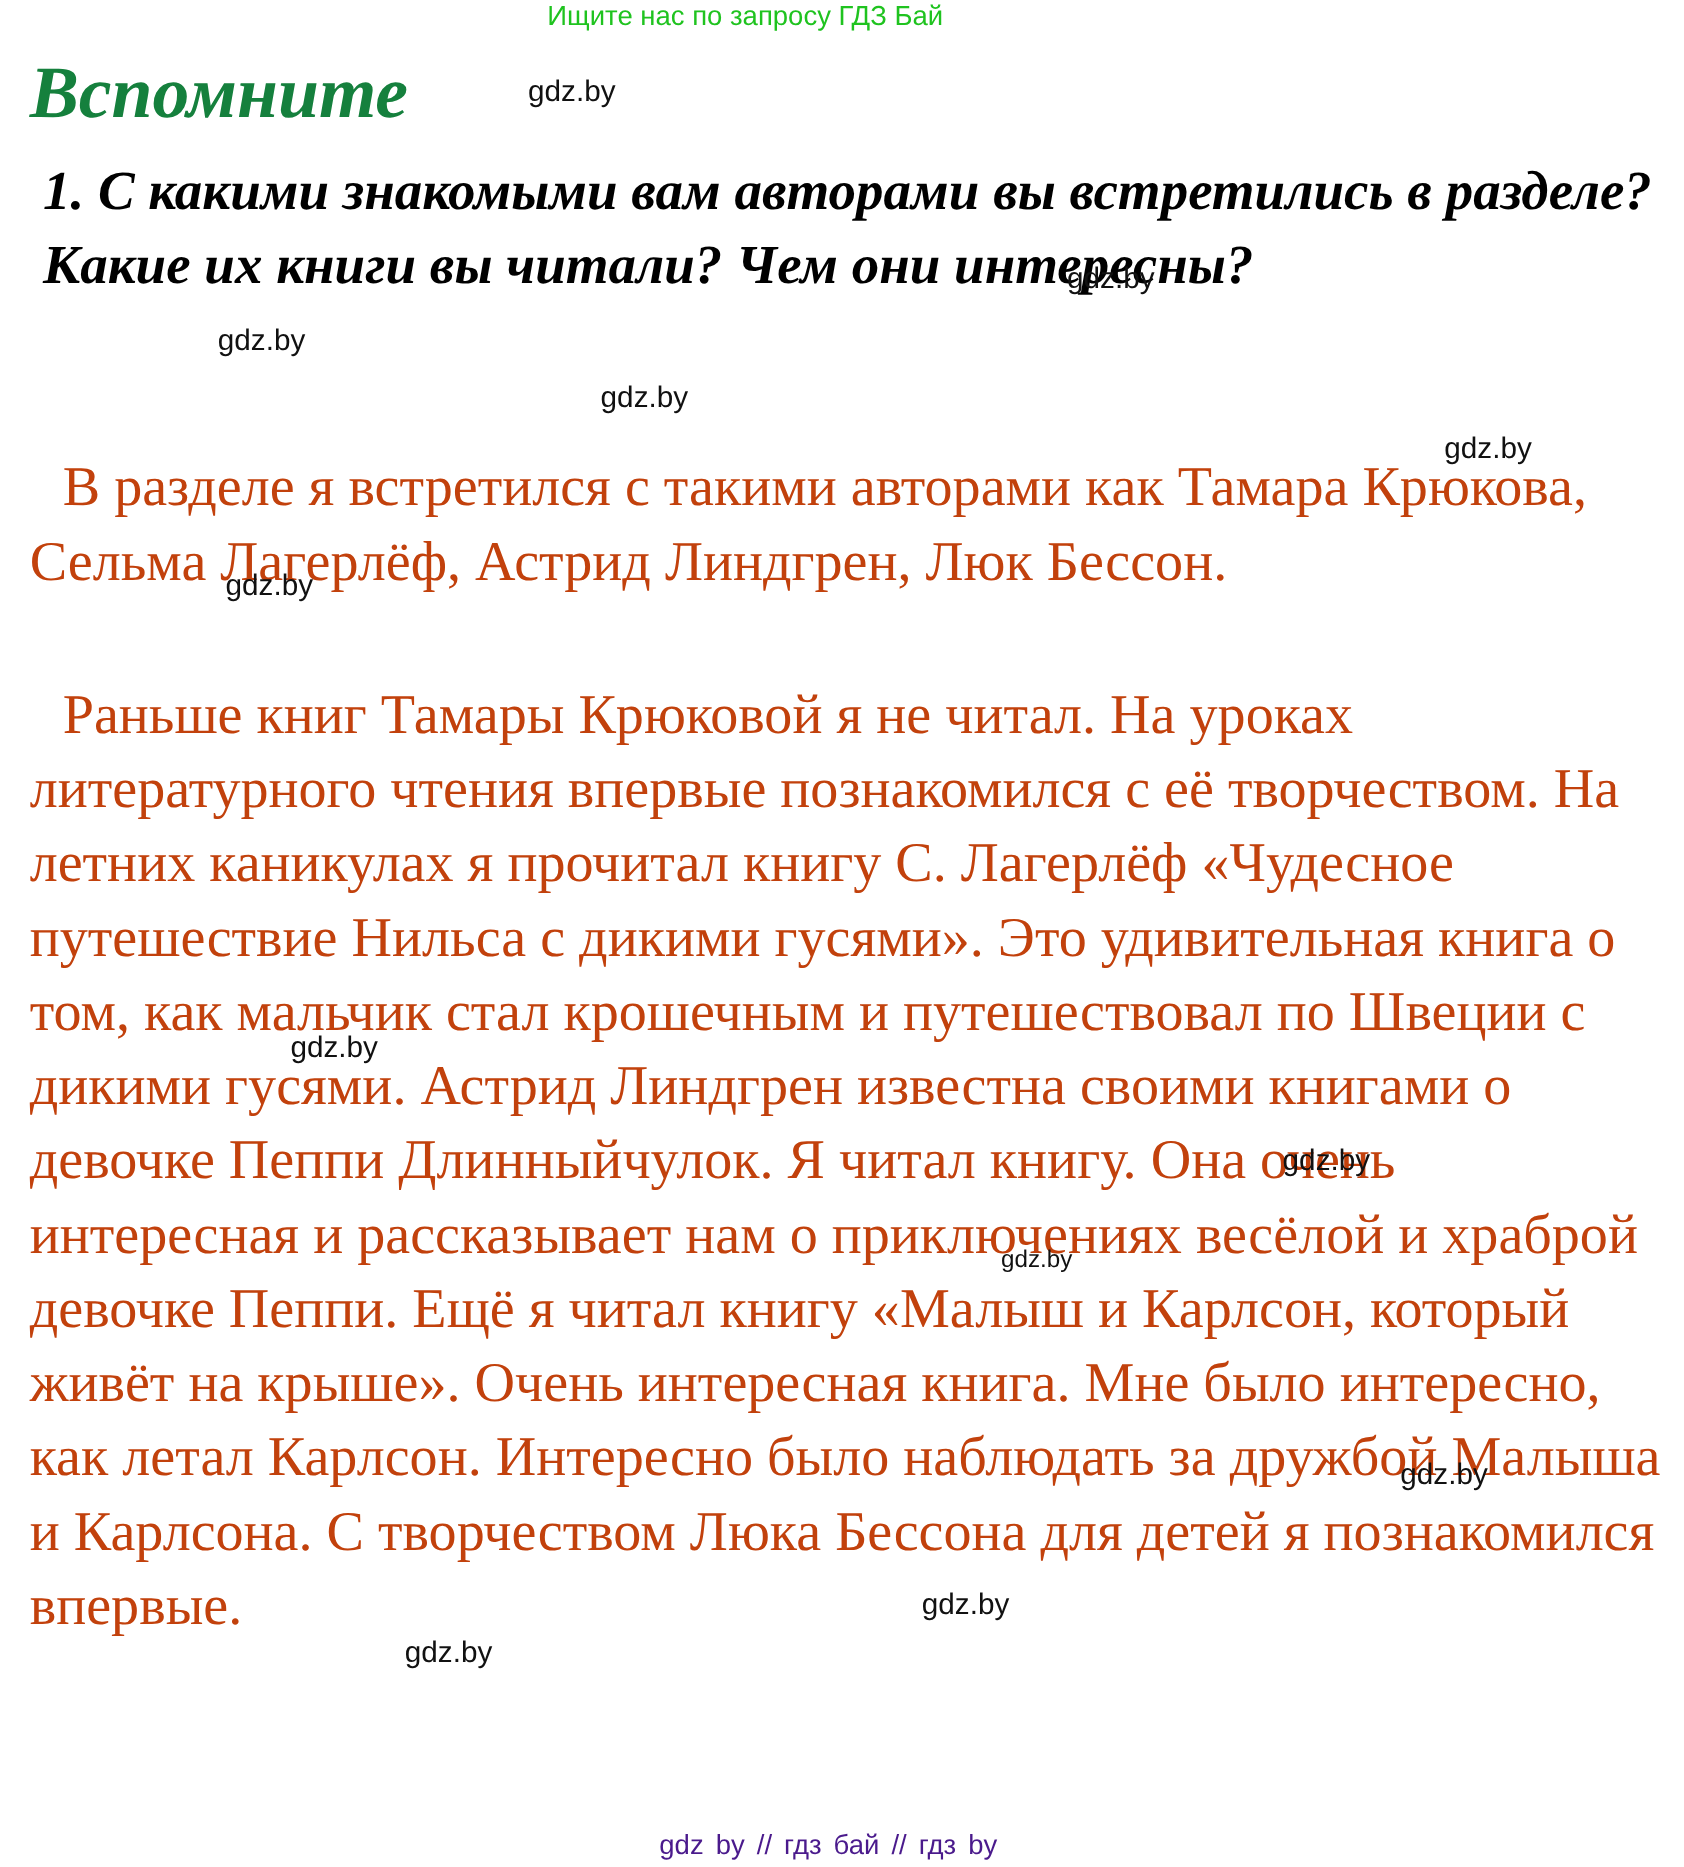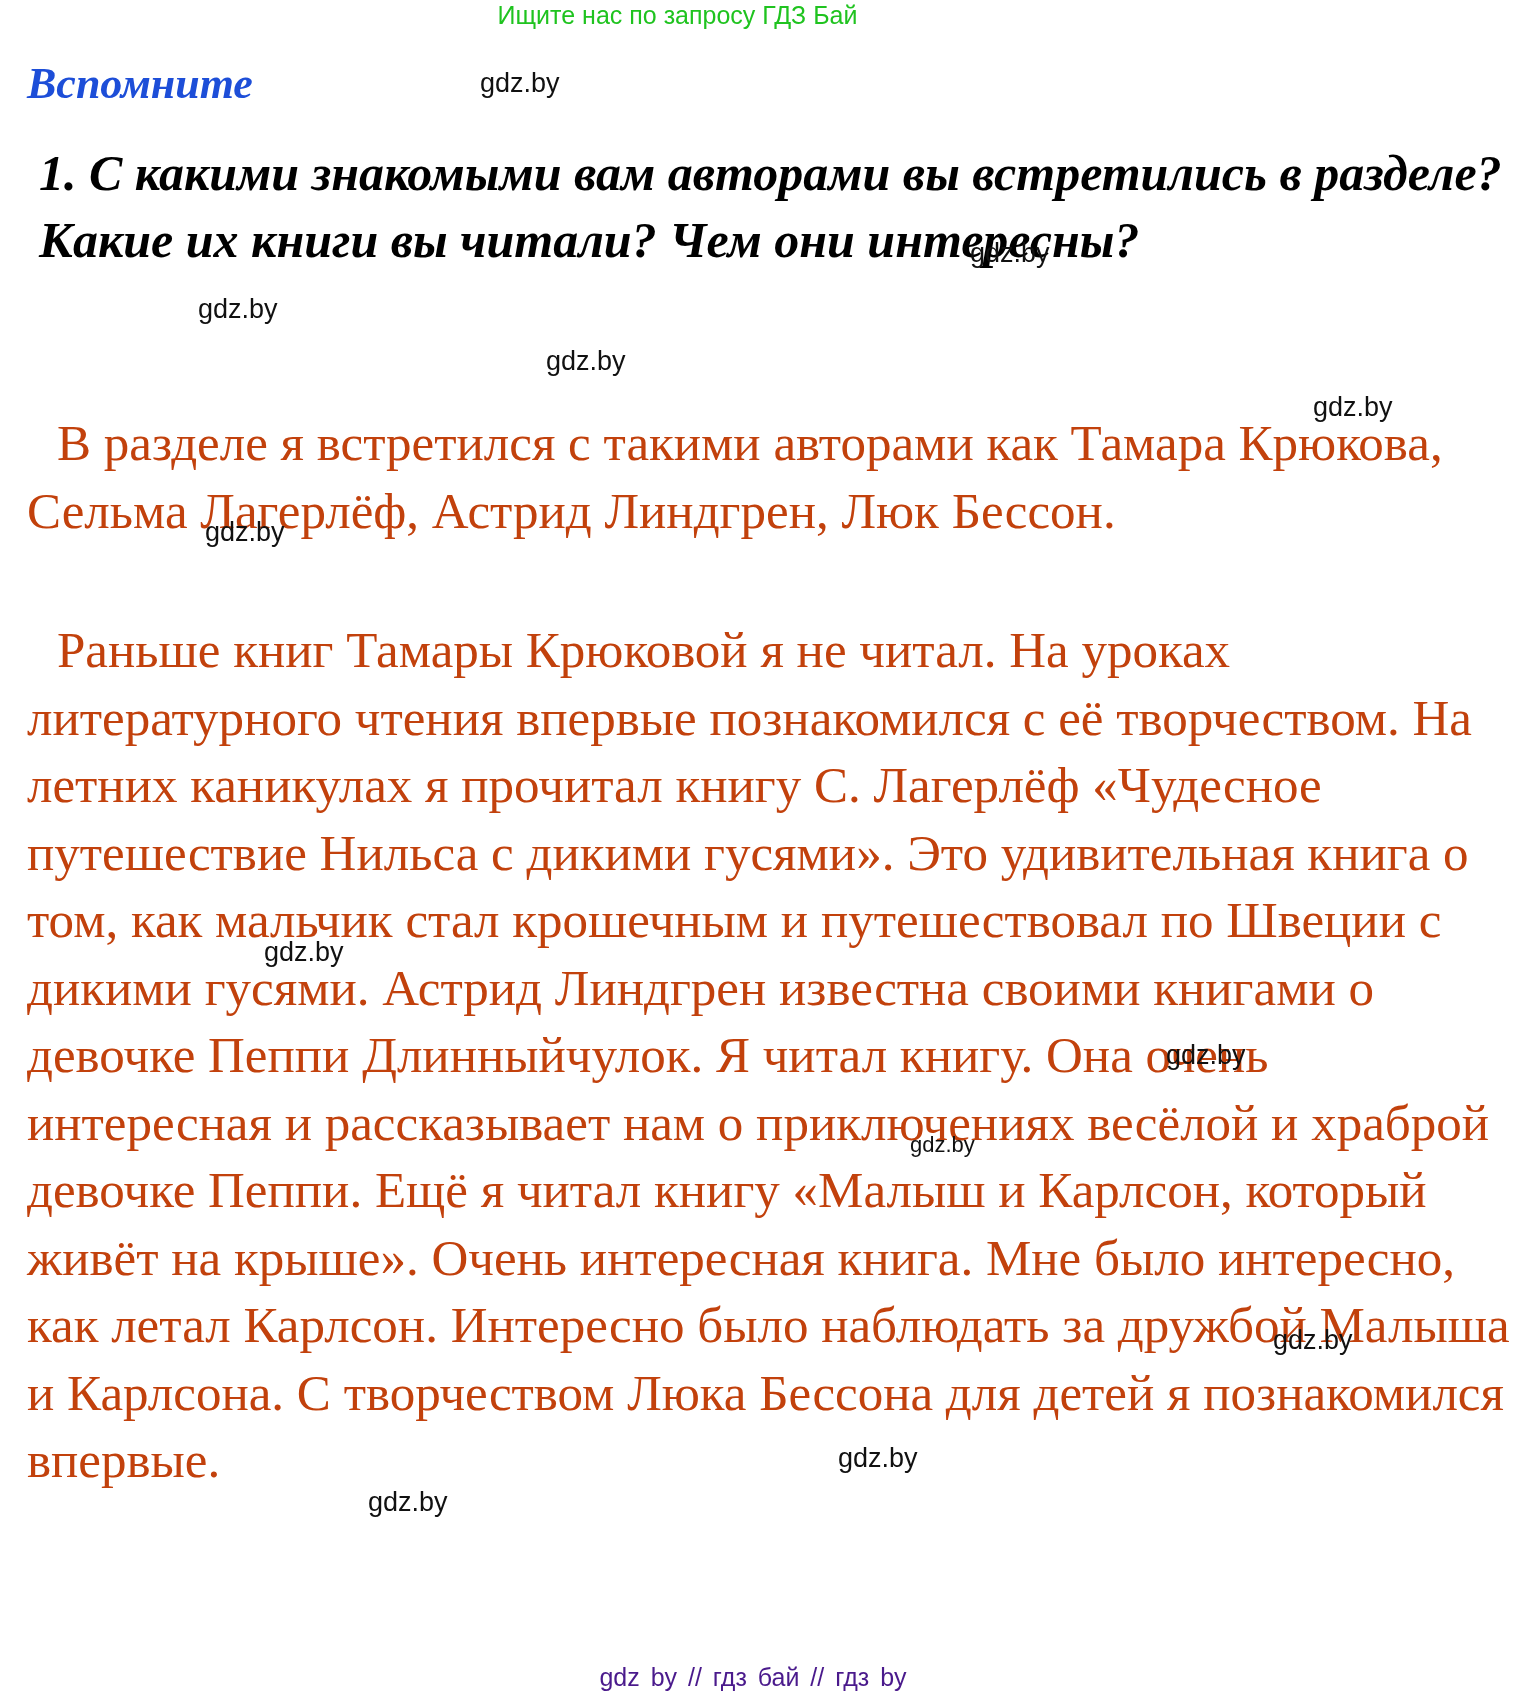--- a/index.html
+++ b/index.html
@@ -14,21 +14,21 @@
     text-align: center;
     font-family: "Liberation Sans", sans-serif;
     font-size: 25px;
     color: #1fc31f;
     line-height: 30px;
   }
   .heading {
     position: absolute; left: 27px; top: 52px;
     font-family: "Liberation Serif", serif;
     font-style: italic; font-weight: bold;
-    font-size: 44px; color: #1d4ed8;
+    font-size: 67px; color: #15803d;
     line-height: 64px;
   }
   .question {
     position: absolute; left: 27px; top: 128px; width: 1480px;
     font-family: "Liberation Serif", serif;
     font-style: italic; font-weight: bold;
     font-size: 50px; color: #000;
     line-height: 67px;
     margin: 12px;
   }

